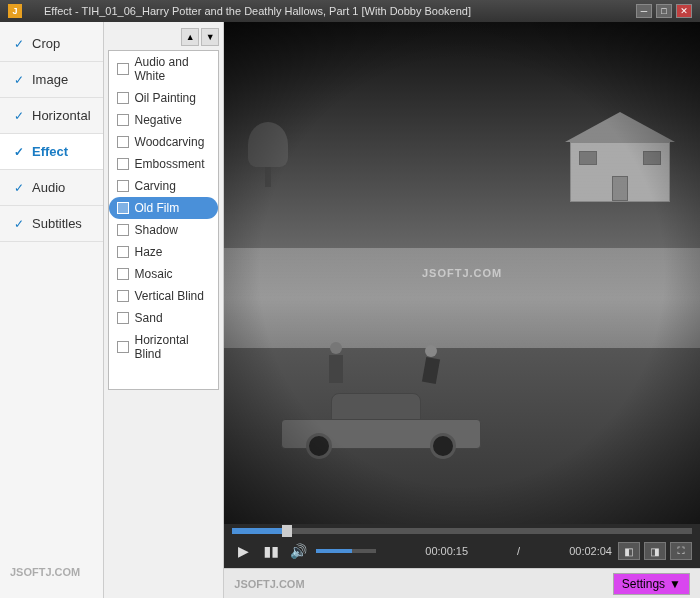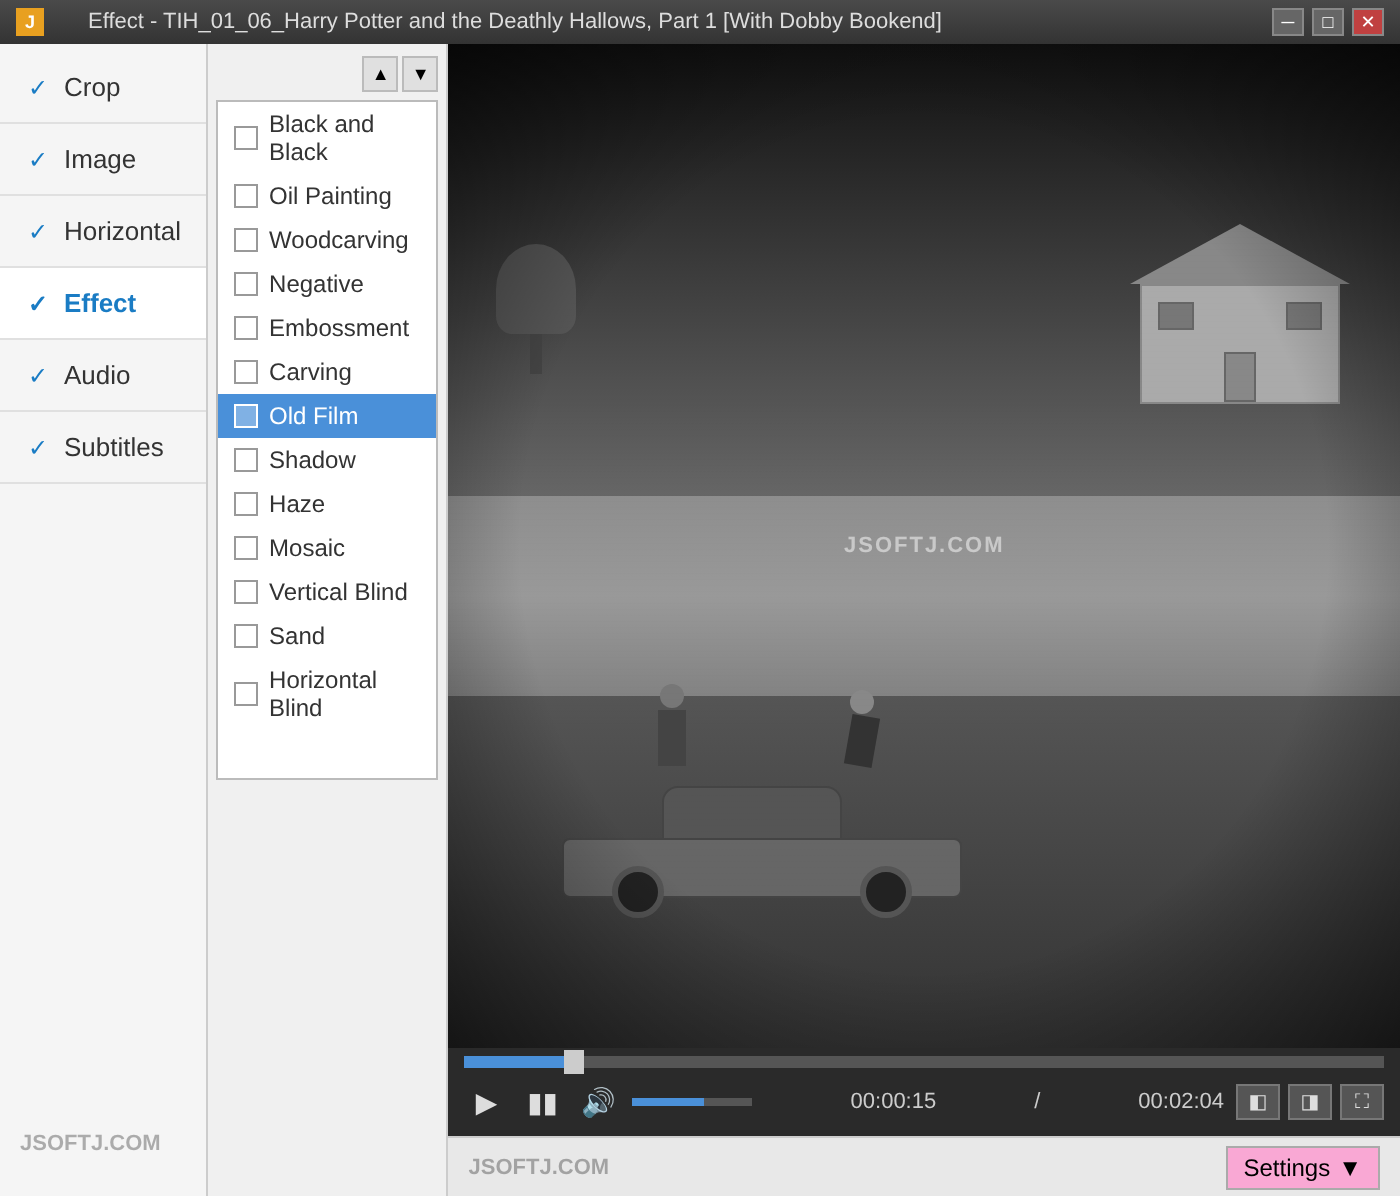--- a/index.html
+++ b/index.html
@@ -156,20 +156,21 @@
       align-items: center;
       padding: 4px 8px;
       cursor: pointer;
       gap: 6px;
       color: #333;
       font-size: 12px;
     }
     .effect-item.selected {
       background: #4a90d9;
       color: #fff;
+      border-radius: 11px;
     }
     .effect-checkbox {
       width: 12px;
       height: 12px;
       border: 1px solid #999;
       background: #fff;
       display: inline-block;
       flex-shrink: 0;
     }
     .effect-item.selected .effect-checkbox {
@@ -304,21 +305,21 @@
       height: 30px;
       display: flex;
       align-items: center;
       justify-content: space-between;
       padding: 0 10px;
     }
     .settings-btn {
       display: flex;
       align-items: flex-start;
       gap: 4px;
-      background: #f9a8d4;
+      background: #d946ef;
       border: 1px solid #aaa;
       padding: 3px 8px;
       cursor: pointer;
       font-size: 12px;
     }
 
     
     .video-watermark {
       position: absolute;
       color: rgba(255,255,255,0.5);
@@ -377,33 +378,33 @@
 
   <div class="center-panel">
     <div class="effect-list-header">
       <div class="arrow-btn">▲</div>
       <div class="arrow-btn">▼</div>
     </div>
     <div class="effect-list">
 
       <div class="effect-item">
         <span class="effect-checkbox"></span>
-        <span>Black and Black</span>
+        <span>Audio and White</span>
       </div>
       <div class="effect-item">
         <span class="effect-checkbox"></span>
         <span>Oil Painting</span>
       </div>
       <div class="effect-item">
         <span class="effect-checkbox"></span>
+        <span>Negative</span>
+      </div>
+      <div class="effect-item">
+        <span class="effect-checkbox"></span>
         <span>Woodcarving</span>
-      </div>
-      <div class="effect-item">
-        <span class="effect-checkbox"></span>
-        <span>Negative</span>
       </div>
       <div class="effect-item">
         <span class="effect-checkbox"></span>
         <span>Embossment</span>
       </div>
       <div class="effect-item">
         <span class="effect-checkbox"></span>
         <span>Carving</span>
       </div>
       <div class="effect-item selected">

